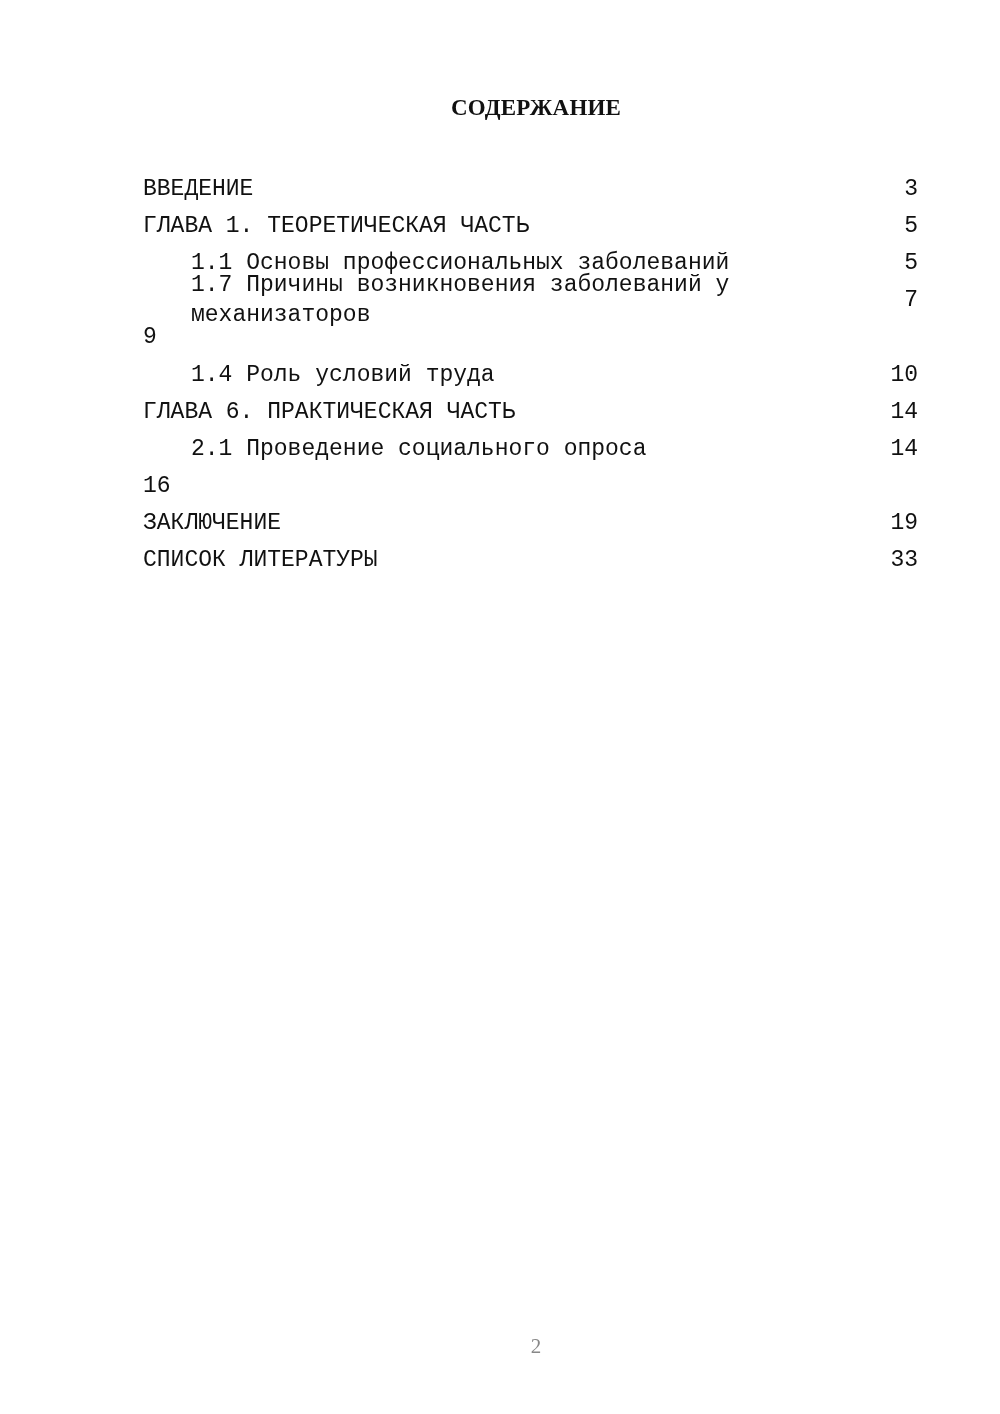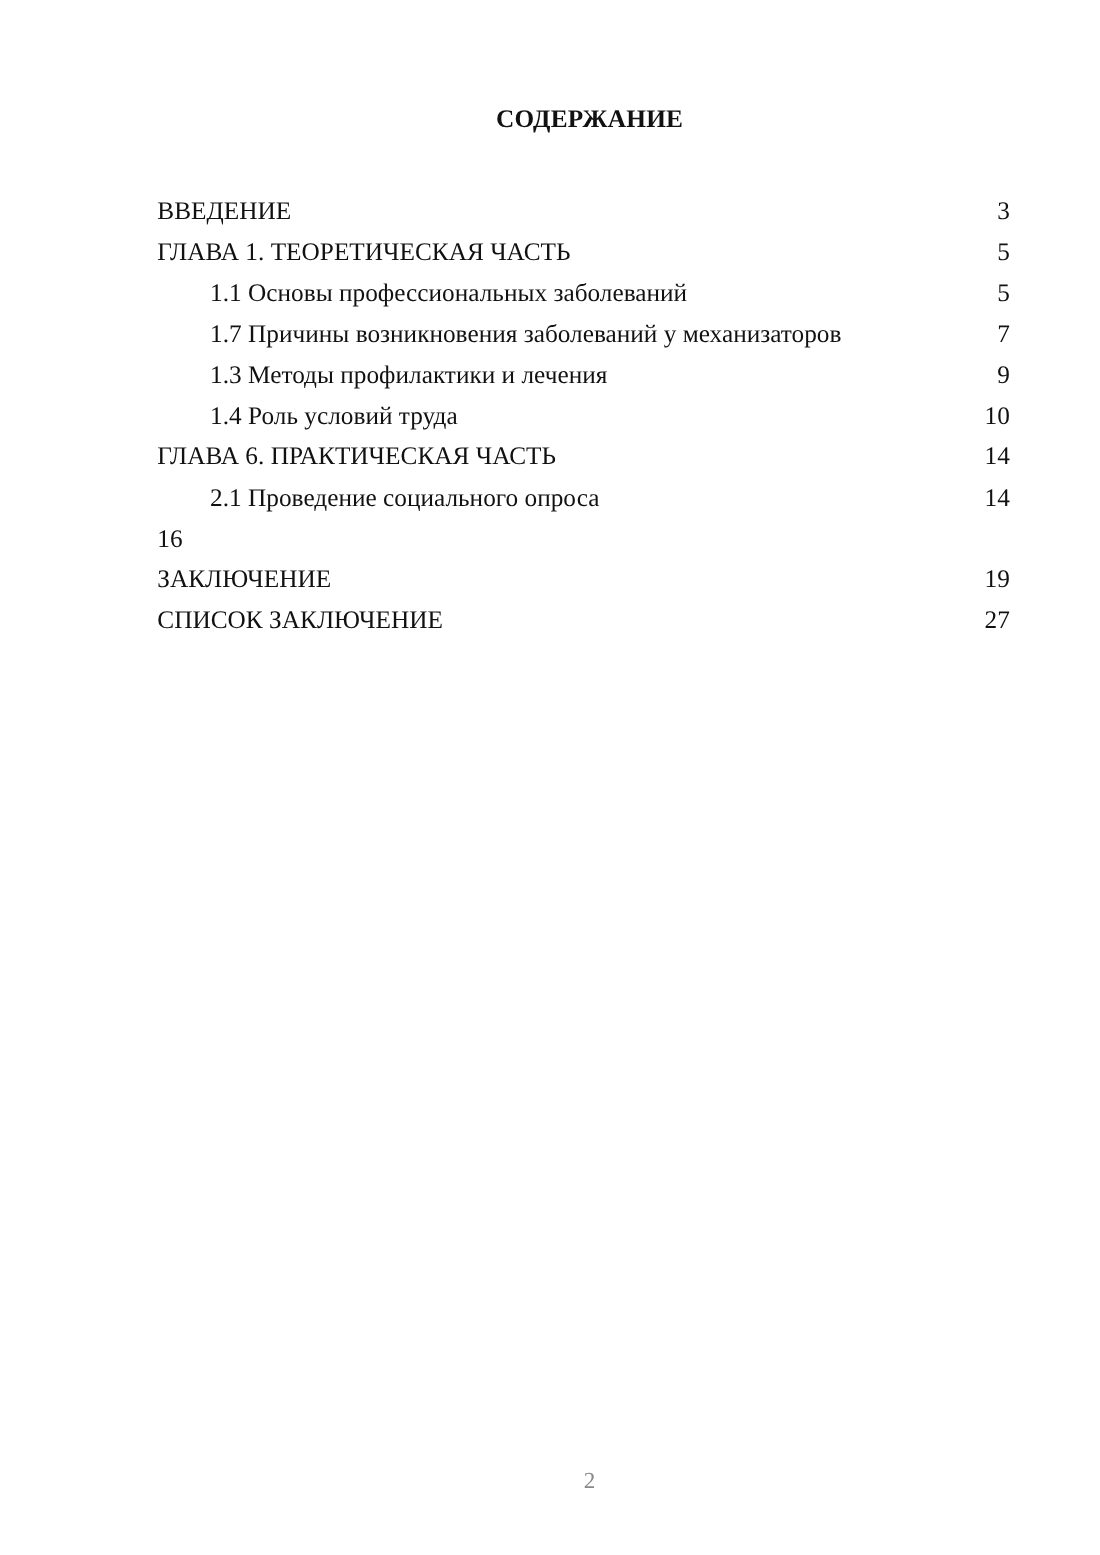--- a/index.html
+++ b/index.html
@@ -7,22 +7,22 @@
       width: 1000px; height: 1414px; background: #ffffff; position: relative;
       font-family: "Liberation Serif", "DejaVu Serif", serif; color: #111;
       overflow: hidden;
     }
     .title {
       position: absolute; top: 95px; left: 0; width: 1072px; text-align: center;
       font-weight: bold; font-size: 23px; letter-spacing: 0.2px;
     }
     .toc { position: absolute; top: 170px; left: 143px; width: 775px; }
     .toc-row {
-      display: flex; justify-content: space-between; align-items: flex-end;
-      height: 37.2px; font-size: 23px; line-height: 30px;
+      display: flex; justify-content: space-between; align-items: center;
+      height: 37.2px; font-size: 23px; line-height: 30px; font-family: Liberation Mono, monospace;
     }
     .toc-row.sub .toc-label { padding-left: 48px; }
     .toc-page { text-align: right; }
     .page-number {
       position: absolute; top: 1334px; left: 0; width: 1072px; text-align: center;
       font-size: 21px; color: #888;
     }
   </style>
 </head>
 <body>
@@ -40,21 +40,20 @@
   </div>
   <div class="toc-row sub">
     <span class="toc-label">1.1 Основы профессиональных заболеваний</span>
     <span class="toc-page">5</span>
   </div>
   <div class="toc-row sub">
     <span class="toc-label">1.7 Причины возникновения заболеваний у механизаторов</span>
     <span class="toc-page">7</span>
   </div>
   <div class="toc-row sub">
-    <span class="toc-label">1.3 Методы профилактики и лечения</span>
     <span class="toc-page">9</span>
   </div>
   <div class="toc-row sub">
     <span class="toc-label">1.4 Роль условий труда</span>
     <span class="toc-page">10</span>
   </div>
   <div class="toc-row">
     <span class="toc-label">ГЛАВА 6. ПРАКТИЧЕСКАЯ ЧАСТЬ</span>
     <span class="toc-page">14</span>
   </div>
@@ -63,18 +62,18 @@
     <span class="toc-page">14</span>
   </div>
   <div class="toc-row sub">
     <span class="toc-page">16</span>
   </div>
   <div class="toc-row">
     <span class="toc-label">ЗАКЛЮЧЕНИЕ</span>
     <span class="toc-page">19</span>
   </div>
   <div class="toc-row">
-    <span class="toc-label">СПИСОК ЗАКЛЮЧЕНИЕ</span>
-    <span class="toc-page">27</span>
+    <span class="toc-label">СПИСОК ЛИТЕРАТУРЫ</span>
+    <span class="toc-page">33</span>
   </div>
 </div>
 
 <div class="page-number">2</div>
 
 </body></html>

